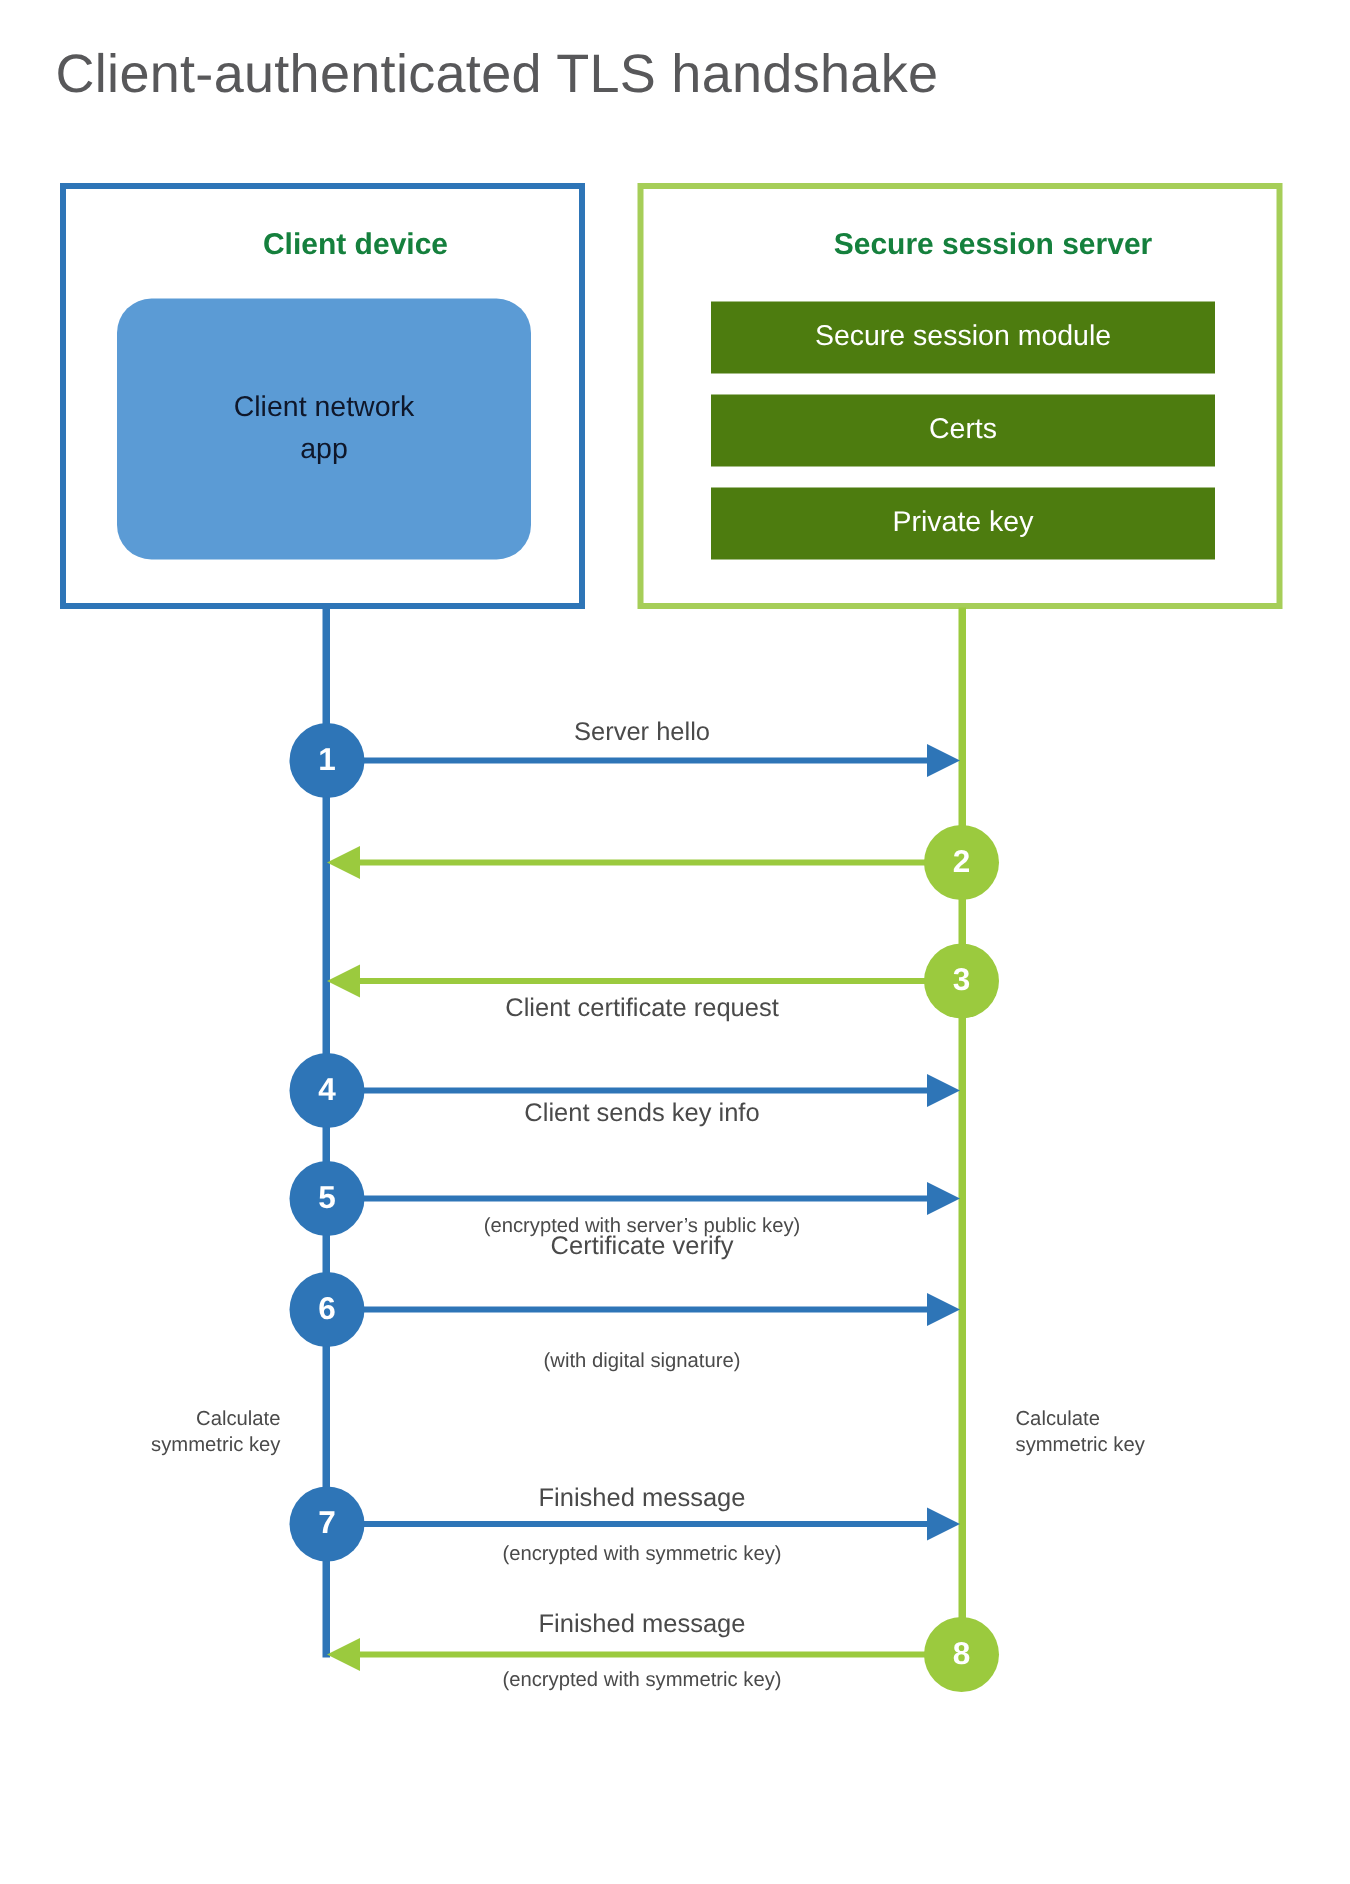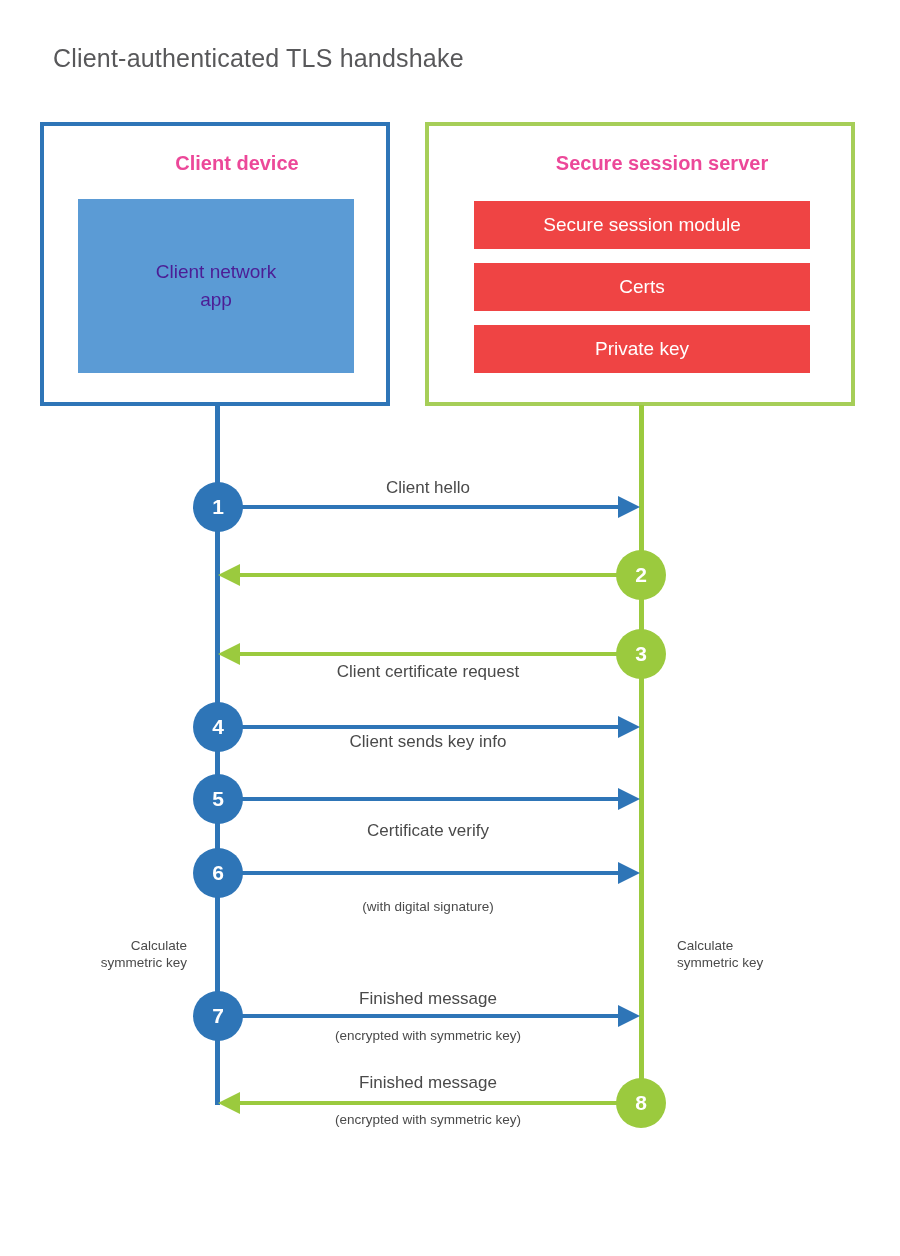--- a/index.html
+++ b/index.html
@@ -7,50 +7,50 @@
     position: relative;
     width: 900px;
     height: 1256px;
     background: #ffffff;
     font-family: "Liberation Sans", sans-serif;
     overflow: hidden;
   }
   .title {
     position: absolute;
     left: 37px; top: 28px;
-    font-size: 25px;
+    font-size: 36px;
     font-weight: 300;
     color: #58585a;
-    margin: 16px;
+    margin: 0;
     letter-spacing: 0.2px;
   }
   
   .box { position: absolute; top: 122px; height: 284px; box-sizing: border-box; background: #fff; }
   .client-box { left: 40px; width: 350px; border: 4px solid #2e75b7; }
   .server-box { left: 425px; width: 430px; border: 4px solid #a6ce58; }
   .box-title {
     margin-top: 26px;
     text-align: center;
     font-size: 20px;
     font-weight: bold;
-    color: #ec4899;
+    color: #15803d;
     padding-left: 44px;
   }
   .client-app {
     position: absolute;
     left: 78px; top: 199px; width: 276px; height: 174px;
     background: #5b9bd5;
     display: flex; align-items: center; justify-content: center;
-    color: #4c1d95; font-size: 19px; line-height: 28px;
-    text-align: center; white-space: pre-line;
+    color: #0f172a; font-size: 19px; line-height: 28px;
+    text-align: center; white-space: pre-line; border-radius: 23px;
   }
   .server-bar {
     position: absolute;
     left: 474px; width: 336px; height: 48px;
-    background: #ef4444;
+    background: #4d7c0f;
     display: flex; align-items: center; justify-content: center;
     color: #ffffff; font-size: 19px;
   }
   .bar1 { top: 201px; } .bar2 { top: 263px; } .bar3 { top: 325px; }
   
   .vline { position: absolute; top: 405px; width: 5px; height: 700px; }
   .blue-line  { left: 215px; background: #2e75b7; }
   .green-line { left: 639px; background: #9bca3e; }
   
   .badge {
@@ -120,36 +120,37 @@
   <div class="box server-box">
     <div class="box-title">Secure session server</div>
   </div>
   <div class="server-bar bar1">Secure session module</div>
   <div class="server-bar bar3">Private key</div>
   <div class="server-bar bar2">Certs</div>
 
   <div class="vline blue-line"></div>
   <div class="vline green-line"></div>
 
-  <div class="msg-label l1">Client hello</div>
+  <div class="msg-label l1">Server hello</div>
   <div class="arrow blue a1"></div>
   <div class="badge blue b1">1</div>
 
   <div class="arrow green a2"></div>
   <div class="badge green b2">2</div>
 
   <div class="msg-label l3">Client certificate request</div>
   <div class="arrow green a3"></div>
   <div class="badge green b3">3</div>
 
   <div class="arrow blue a4"></div>
   <div class="badge blue b4">4</div>
 
   <div class="msg-label l5">Client sends key info</div>
   <div class="arrow blue a5"></div>
+  <div class="msg-sub s5">(encrypted with server’s public key)</div>
   <div class="badge blue b5">5</div>
 
   <div class="msg-label l6">Certificate verify</div>
   <div class="arrow blue a6"></div>
   <div class="msg-sub s6">(with digital signature)</div>
   <div class="badge blue b6">6</div>
 
   <div class="msg-label l7">Finished message</div>
   <div class="arrow blue a7"></div>
   <div class="msg-sub s7">(encrypted with symmetric key)</div>

